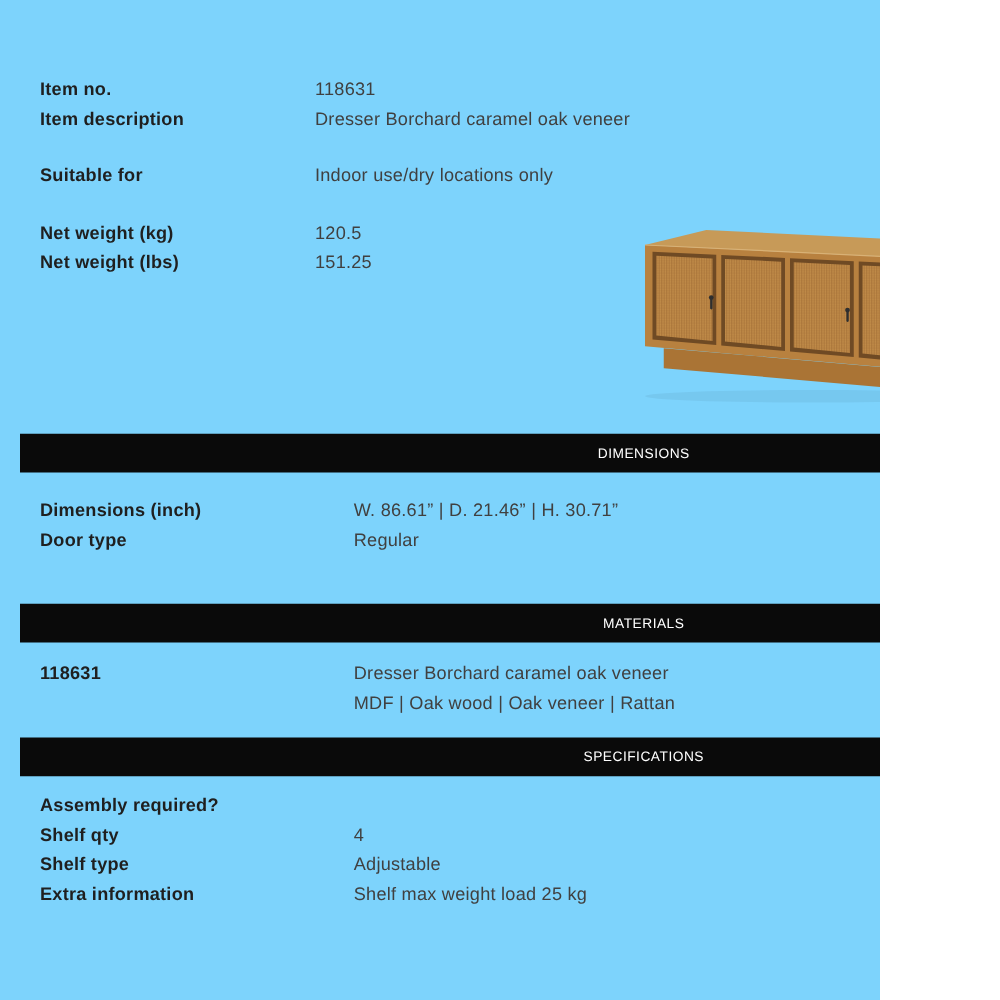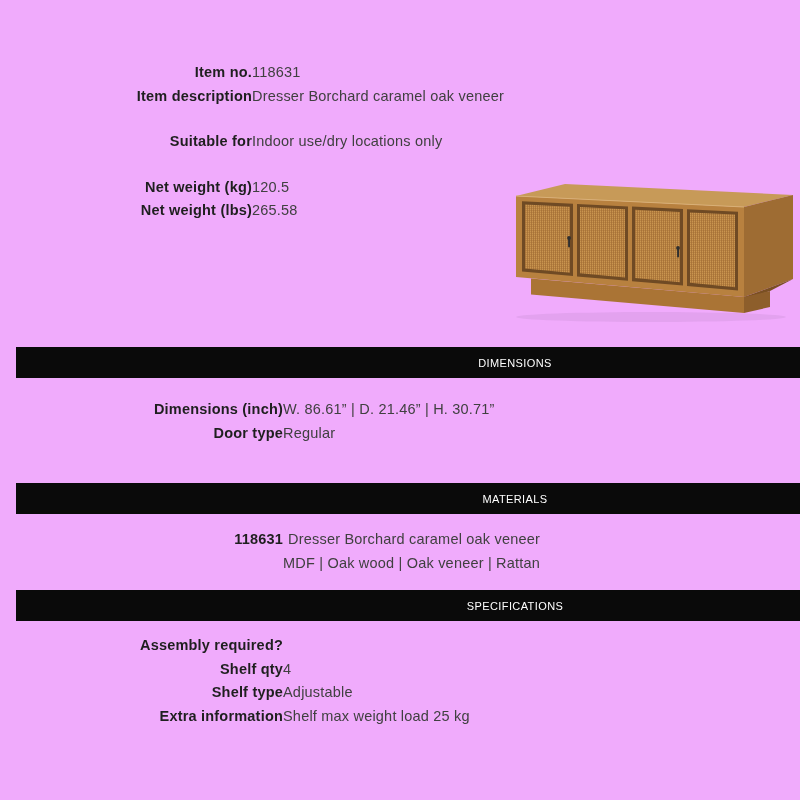--- a/index.html
+++ b/index.html
@@ -1,18 +1,18 @@
 <!DOCTYPE html>
 <html><head>
 <meta charset="utf-8">
 <style>
   * { margin:0; padding:0; box-sizing:border-box; }
   html,body { background:#ffffff; }
   body { width:800px; height:800px; font-family:"Liberation Sans","DejaVu Sans",sans-serif; }
-  .doc { position:relative; width:800px; height:800px; background:#f0abfc; overflow:hidden;text-align:right; }
+  .doc { position:relative; width:704px; height:800px; background:#7dd3fc; overflow:hidden; }
 
   .row { display:flex; align-items:flex-start; font-size:14.5px; line-height:23.5px; letter-spacing:0.2px; }
   .lbl { font-weight:600; color:#1f1f1f; flex:0 0 auto; }
   .val { font-weight:400; color:#404040; }
 
   .info { position:absolute; top:61px; left:32px; right:10px; }
   .info .lbl { width:220px; }
   .gap-before { margin-top:22px; }
 
   .photo { position:absolute; left:489px; top:182px; width:310px; height:155px; }
@@ -44,21 +44,21 @@
     <div class="row gap-before">
       <div class="lbl">Suitable for</div>
       <div class="val">Indoor use/dry locations only</div>
     </div>
     <div class="row gap-before">
       <div class="lbl">Net weight (kg)</div>
       <div class="val">120.5</div>
     </div>
     <div class="row">
       <div class="lbl">Net weight (lbs)</div>
-      <div class="val">265.58</div>
+      <div class="val">151.25</div>
     </div>
   </div>
 
   <svg class="photo" viewBox="0 0 310 155" aria-label="dresser photo">
     <defs>
       <pattern id="rattan" width="4" height="4" patternUnits="userSpaceOnUse">
         <rect width="4" height="4" fill="#c9954f"></rect>
         <path d="M0 0.5H4 M0 2.5H4" stroke="#b27d3e" stroke-width="0.7"></path>
         <path d="M0.5 0V4 M2.5 0V4" stroke="#a06c33" stroke-width="0.7"></path>
       </pattern>

